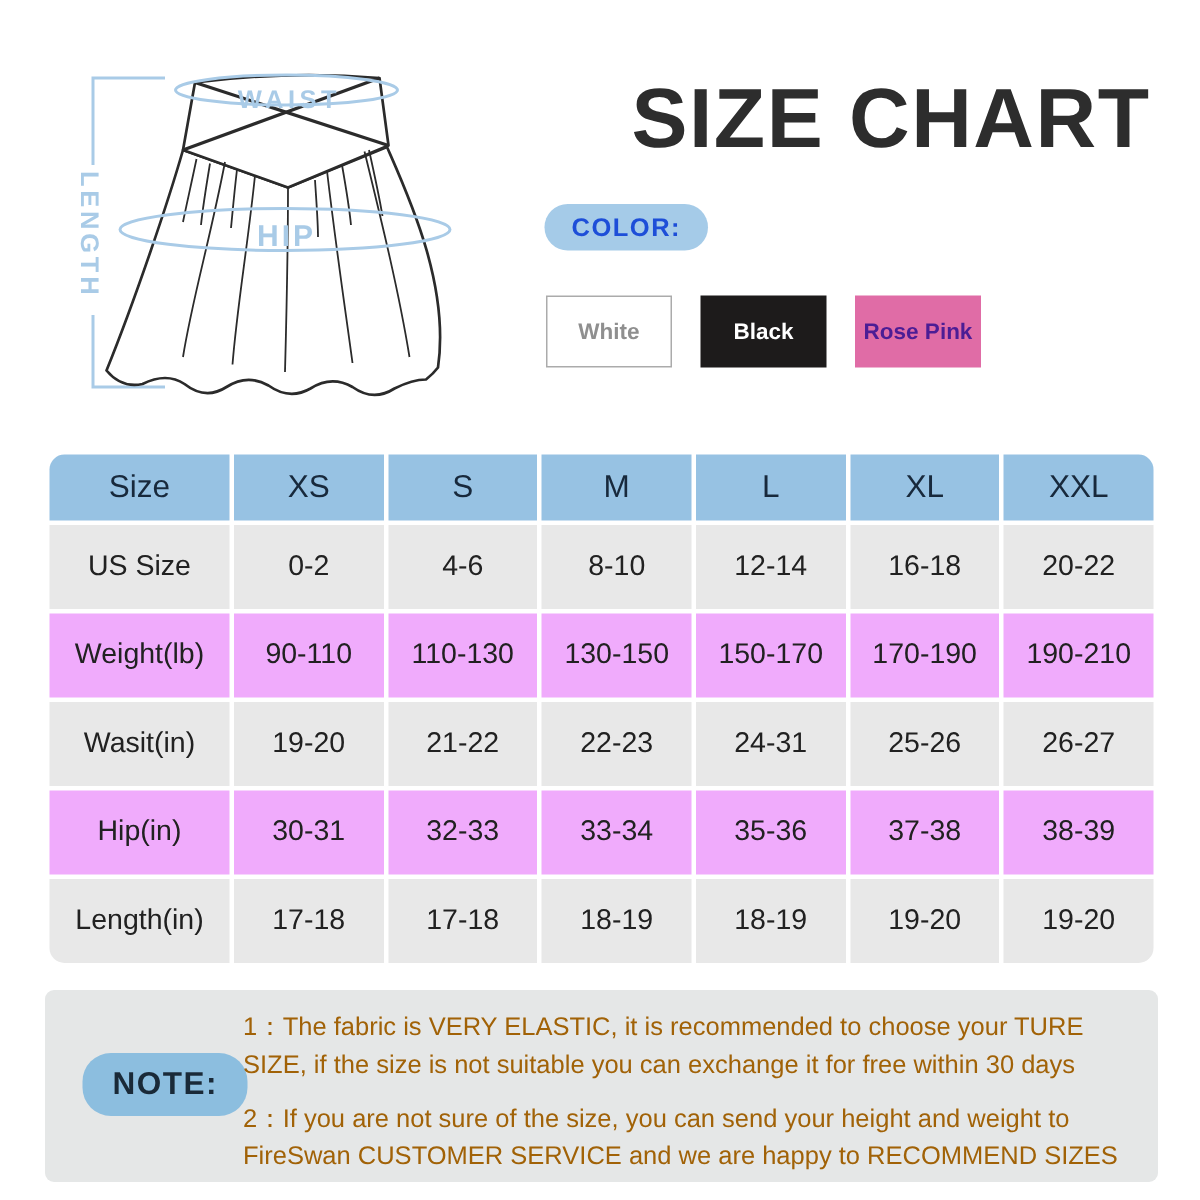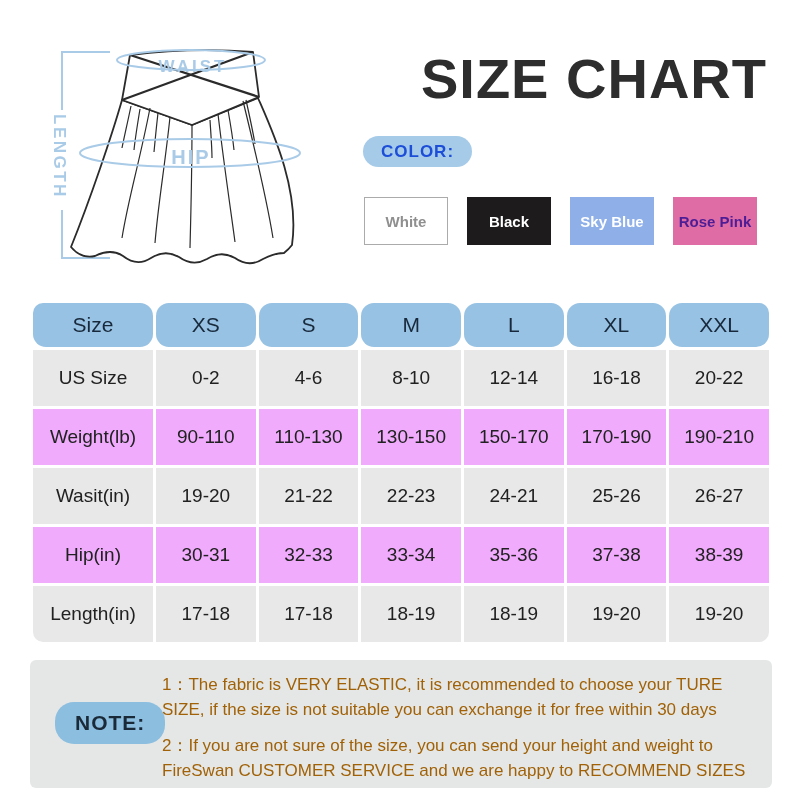--- a/index.html
+++ b/index.html
@@ -18,21 +18,21 @@
               background:#a5cbe8;border-radius:16px;display:flex;align-items:center;
               font-size:17px;font-weight:bold;letter-spacing:1px;color:#1d4ed8;}
   .swatch-row{position:absolute;left:364px;top:197px;display:flex;gap:19px;}
   .swatch{width:84px;height:48px;display:flex;align-items:center;justify-content:center;
           font-size:15px;font-weight:bold;box-sizing:border-box;}
 
   
   .size-table{position:absolute;left:30px;top:300px;width:742px;
               border-collapse:separate;border-spacing:3px;table-layout:fixed;}
   .size-table th,.size-table td{text-align:center;vertical-align:middle;overflow:hidden;}
-  .size-table th{height:42px;background:#97c2e3;color:#18293c;font-size:21px;font-weight:normal;border-radius:13px;}
+  .size-table th{height:42px;background:#97c2e3;color:#18293c;font-size:21px;font-weight:normal;}
   .size-table col.first{width:120px;}
   .size-table td{height:54px;font-size:19px;color:#212121;}
   tr.row-light td{background:#e8e8e8;}
   tr.row-dark td{background:#f0abfc;}
   .size-table th:first-child{border-top-left-radius:10px;}
   .size-table th:last-child{border-top-right-radius:10px;}
   .size-table tr:last-child td:first-child{border-bottom-left-radius:10px;}
   .size-table tr:last-child td:last-child{border-bottom-right-radius:10px;}
 
   
@@ -91,21 +91,20 @@
     <text transform="translate(54,114) rotate(90)" font-size="17" letter-spacing="2.5" fill="#a9cbe7" font-weight="bold">LENGTH</text>
   </svg>
 
   <div class="page-title">SIZE CHART</div>
 
   <div class="color-pill">COLOR:</div>
 
   <div class="swatch-row">
     <div class="swatch" style="background: rgb(255, 255, 255); color: rgb(143, 143, 143); border: 1px solid rgb(171, 171, 171);">White</div>
     <div class="swatch" style="background: rgb(29, 27, 27); color: rgb(255, 255, 255);">Black</div>
-    <div class="swatch" style="background: rgb(143, 175, 233); color: rgb(255, 255, 255);">Sky Blue</div>
     <div class="swatch" style="background: rgb(224, 108, 166); color: #4c1d95;">Rose Pink</div>
   </div>
 
   <table class="size-table">
     <colgroup>
         <col class="first">
         <col>
         <col>
         <col>
         <col>
@@ -140,21 +139,21 @@
         <td>130-150</td>
         <td>150-170</td>
         <td>170-190</td>
         <td>190-210</td>
       </tr>
       <tr class="row-light">
         <td>Wasit(in)</td>
         <td>19-20</td>
         <td>21-22</td>
         <td>22-23</td>
-        <td>24-21</td>
+        <td>24-31</td>
         <td>25-26</td>
         <td>26-27</td>
       </tr>
       <tr class="row-dark">
         <td>Hip(in)</td>
         <td>30-31</td>
         <td>32-33</td>
         <td>33-34</td>
         <td>35-36</td>
         <td>37-38</td>

